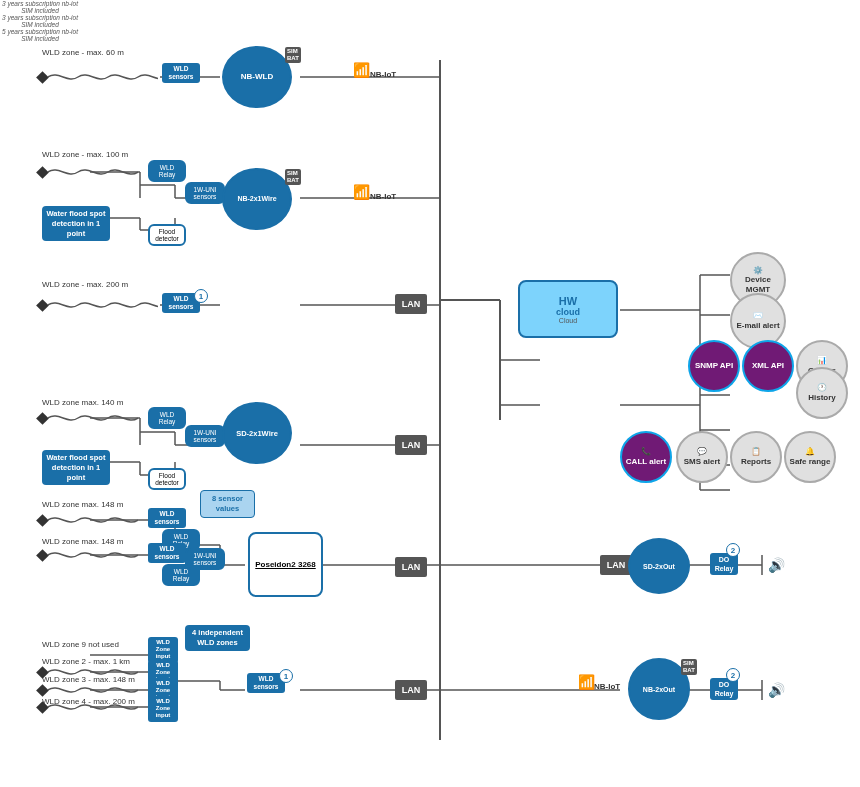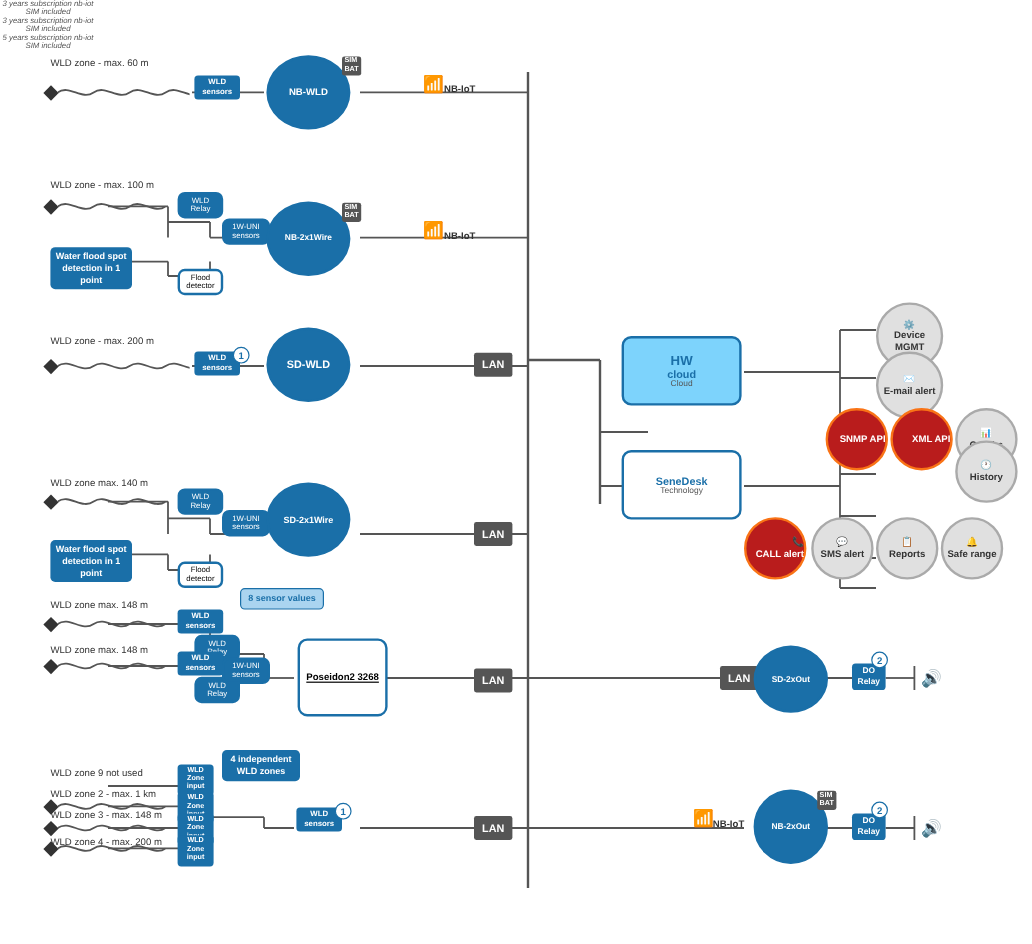--- a/index.html
+++ b/index.html
@@ -145,24 +145,23 @@
       line-height: 1.2;
     }
 
     .action-circle-gray {
       background: #e0e0e0;
       border: 2px solid #aaa;
       color: #333;
     }
 
     .action-circle-blue {
-      background: #b91c1c;
-      border: 2px solid #f97316;
-      color: #fff;
-      align-items: flex-end;
+      background: #701a75;
+      border: 2px solid #0ea5e9;
+      color: #fff;
     }
 
     
     .relay-box {
       position: absolute;
       background: #1a6fa8;
       color: #fff;
       font-size: 7px;
       font-weight: bold;
       text-align: center;
@@ -342,23 +341,20 @@
 
   <div class="label" style="left:42px; top:280px;">WLD zone - max. 200 m</div>
   <div style="position:absolute; left:38px; top:301px; width:9px; height:9px; background:#333; transform:rotate(45deg);"></div>
   <svg style="position:absolute; left:48px; top:296px;" width="110" height="18">
     <path d="M0,9 C10,2 20,16 30,9 C40,2 50,16 60,9 C70,2 80,16 90,9 C100,2 110,16 120,9" stroke="#555" stroke-width="1.5" fill="none"></path>
   </svg>
   <div class="sensor-small" style="left:162px; top:293px; width:38px;">WLD<br>sensors</div>
 
   <div class="badge-num" style="left:194px; top:289px;">1</div>
 
-  <div class="circle circle-blue" style="left:222px; top:273px; width:70px; height:62px;">
-    <span style="font-size:9px; line-height:1.2;">SD-WLD</span>
-  </div>
 
   <div class="lan-box" style="left:395px; top:294px;">LAN</div>
 
   <div class="label" style="left:42px; top:398px;">WLD zone max. 140 m</div>
   <div style="position:absolute; left:38px; top:414px; width:9px; height:9px; background:#333; transform:rotate(45deg);"></div>
   <svg style="position:absolute; left:48px; top:409px;" width="90" height="18">
     <path d="M0,9 C10,2 20,16 30,9 C40,2 50,16 60,9 C70,2 80,16 90,9" stroke="#555" stroke-width="1.5" fill="none"></path>
   </svg>
   <div class="device-box device-box-blue" style="left:148px; top:407px; width:38px; height:22px; font-size:6.5px;">WLD Relay</div>
   <div class="device-box device-box-blue" style="left:185px; top:425px; width:40px; height:22px; font-size:6.5px;">1W-UNI<br>sensors</div>
@@ -367,21 +363,21 @@
     <span style="font-size:7.5px; line-height:1.2;">SD-2x1Wire</span>
   </div>
 
   <div class="lan-box" style="left:395px; top:435px;">LAN</div>
 
   <div class="info-box" style="left:42px; top:450px; width:68px;">Water flood
 spot detection
 in 1 point</div>
   <div class="device-box" style="left:148px; top:468px; width:38px; height:22px; font-size:6.5px;">Flood<br>detector</div>
 
-  <div class="info-box" style="left:200px; top:490px; width:70px; background:#aad4f0; color:#1a6fa8; border:1.5px solid #1a6fa8;">8 sensor
+  <div class="info-box" style="left:200px; top:490px; width:55px; background:#aad4f0; color:#1a6fa8; border:1.5px solid #1a6fa8;">8 sensor
 values</div>
 
   <div class="label" style="left:42px; top:500px;">WLD zone max. 148 m</div>
   <div style="position:absolute; left:38px; top:516px; width:9px; height:9px; background:#333; transform:rotate(45deg);"></div>
   <svg style="position:absolute; left:48px; top:511px;" width="90" height="18">
     <path d="M0,9 C10,2 20,16 30,9 C40,2 50,16 60,9 C70,2 80,16 90,9" stroke="#555" stroke-width="1.5" fill="none"></path>
   </svg>
   <div class="sensor-small" style="left:148px; top:508px; width:38px;">WLD<br>sensors</div>
   <div class="device-box device-box-blue" style="left:162px; top:529px; width:38px; height:22px; font-size:6.5px;">WLD Relay</div>
 
@@ -433,26 +429,20 @@
   <div class="lan-box" style="left:395px; top:680px;">LAN</div>
 
   <div style="position:absolute; left:518px; top:280px; width:100px; height:58px; border: 2.5px solid #1a6fa8; border-radius:8px; background:#7dd3fc; display:flex; align-items:center; justify-content:center;">
     <div style="text-align:center;">
       <div style="font-size:11px; font-weight:bold; color:#1a6fa8;">HW</div>
       <div style="font-size:9px; color:#1a6fa8; font-weight:bold;">cloud</div>
       <div style="font-size:7px; color:#555;">Cloud</div>
     </div>
   </div>
 
-  <div style="position:absolute; left:518px; top:375px; width:100px; height:58px; border: 2.5px solid #1a6fa8; border-radius:8px; background:#fff; display:flex; align-items:center; justify-content:center;">
-    <div style="text-align:center;">
-      <div style="font-size:9px; font-weight:bold; color:#1a6fa8;">SeneDesk</div>
-      <div style="font-size:7px; color:#555;">Technology</div>
-    </div>
-  </div>
 
   <div class="action-circle action-circle-gray" style="left:730px; top:252px; width:56px; height:56px; font-size:8px;">
     <div>⚙️</div>
     <div>Device
 MGMT</div>
   </div>
 
   <div class="action-circle action-circle-gray" style="left:730px; top:293px; width:56px; height:56px; font-size:8px;">
     <div>✉️</div>
     <div>E-mail

